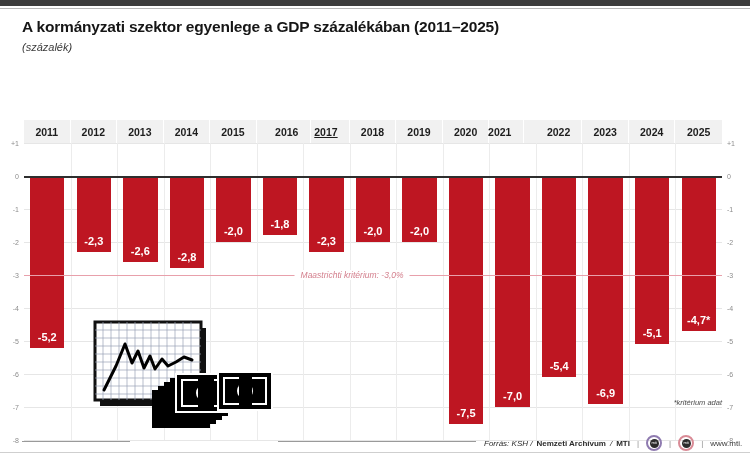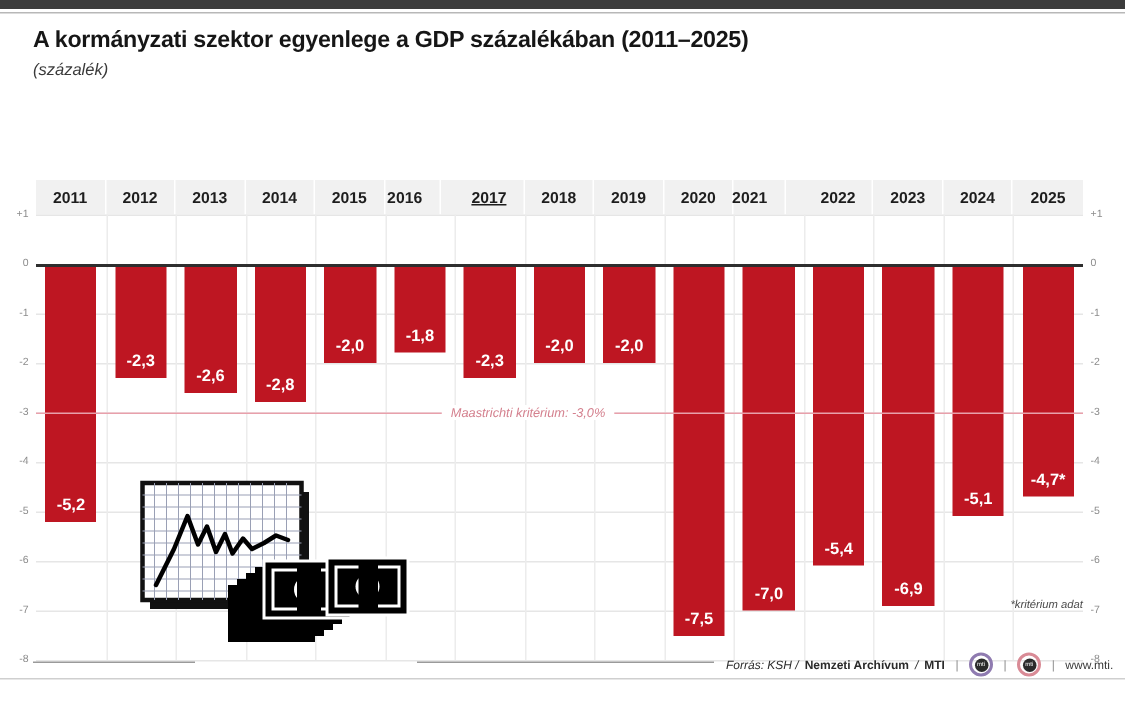--- a/index.html
+++ b/index.html
@@ -102,21 +102,21 @@
 <div class="title">A kormányzati szektor egyenlege a GDP százalékában (2011–2025)</div>
 <div class="subtitle">(százalék)</div>
 
 <div class="plot">
   <div class="headband" id="headband">
       <div class="cell" style="left: 0px; width: 46.5333px;">2011</div>
       <div class="cell" style="left: 46.5333px; width: 46.5333px;">2012</div>
       <div class="cell" style="left: 93.0667px; width: 46.5333px;">2013</div>
       <div class="cell" style="left: 139.6px; width: 46.5333px;">2014</div>
       <div class="cell" style="left: 186.133px; width: 46.5333px;">2015</div>
-      <div class="cell" style="left: 223px; width: 46.5333px;">2016</div>
+      <div class="cell" style="left: 240px; width: 46.5333px;">2016</div>
       <div class="cell" style="left: 279.2px; width: 46.5333px; text-decoration: underline;">2017</div>
       <div class="cell" style="left: 325.733px; width: 46.5333px;">2018</div>
       <div class="cell" style="left: 372.267px; width: 46.5333px;">2019</div>
       <div class="cell" style="left: 418.8px; width: 46.5333px;">2020</div>
       <div class="cell" style="left: 453px; width: 46.5333px;">2021</div>
       <div class="cell" style="left: 511.867px; width: 46.5333px;">2022</div>
       <div class="cell" style="left: 558.4px; width: 46.5333px;">2023</div>
       <div class="cell" style="left: 604.933px; width: 46.5333px;">2024</div>
       <div class="cell" style="left: 651.467px; width: 46.5333px;">2025</div>
     </div>

